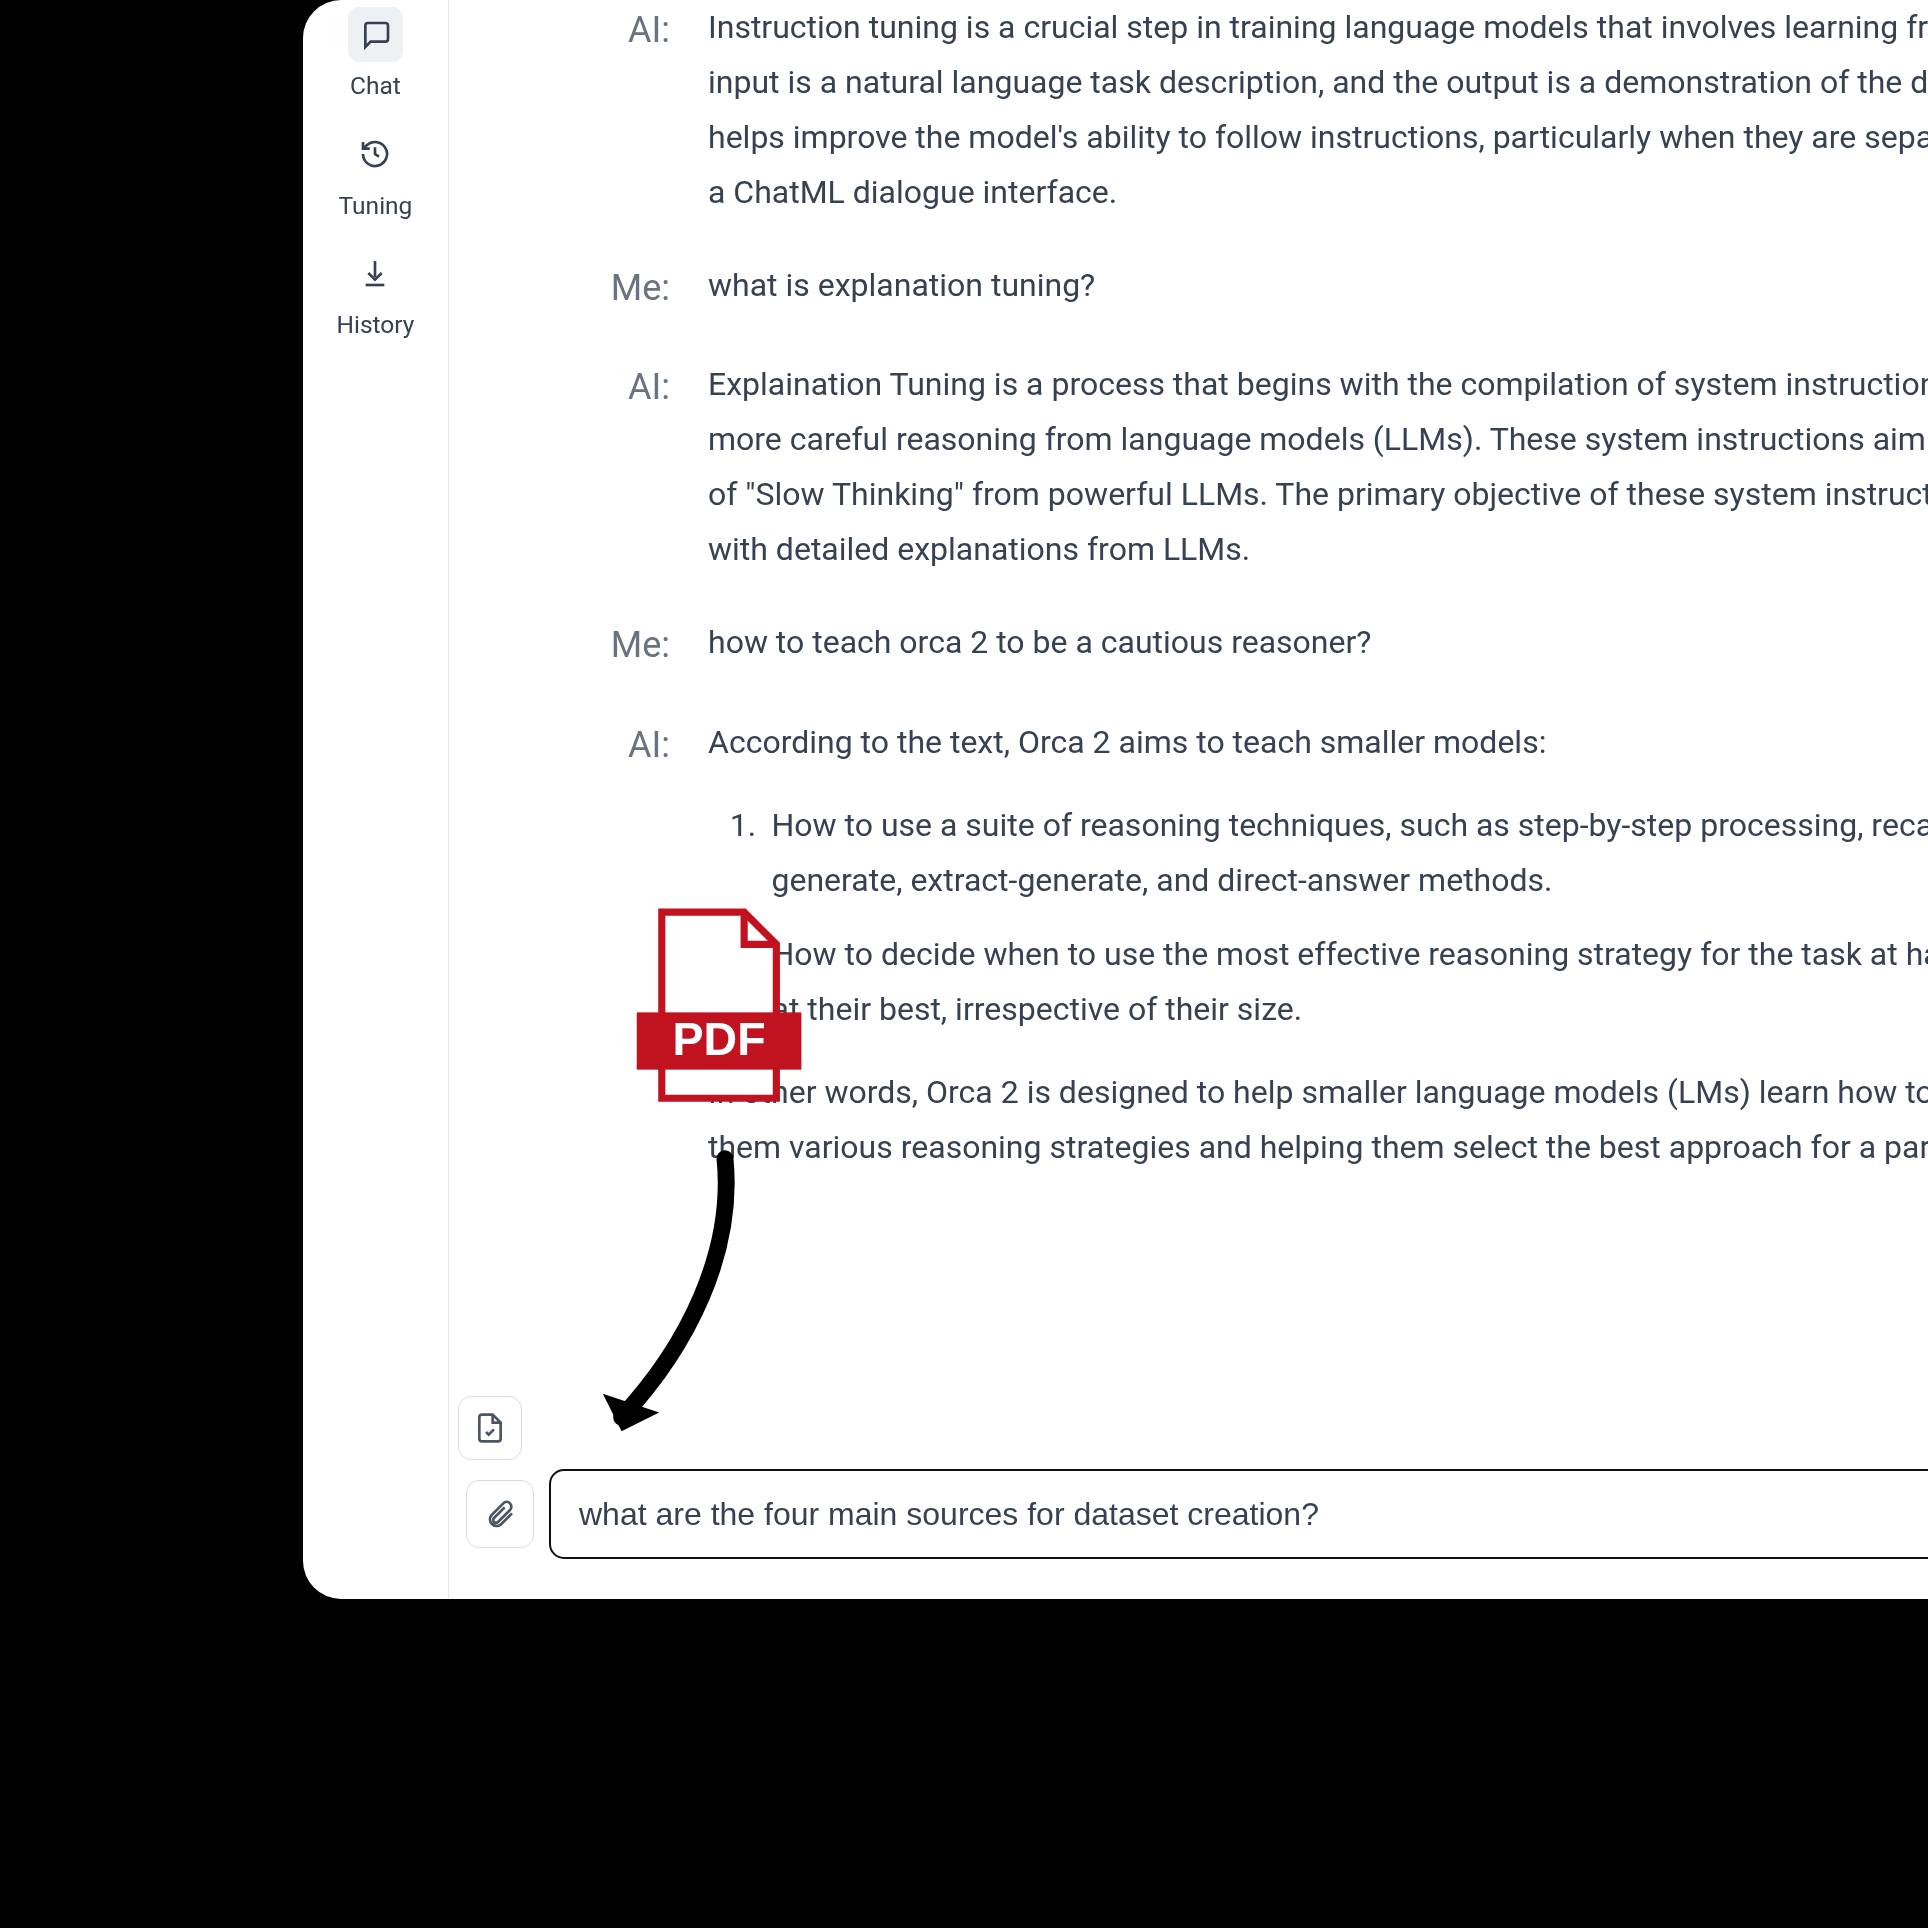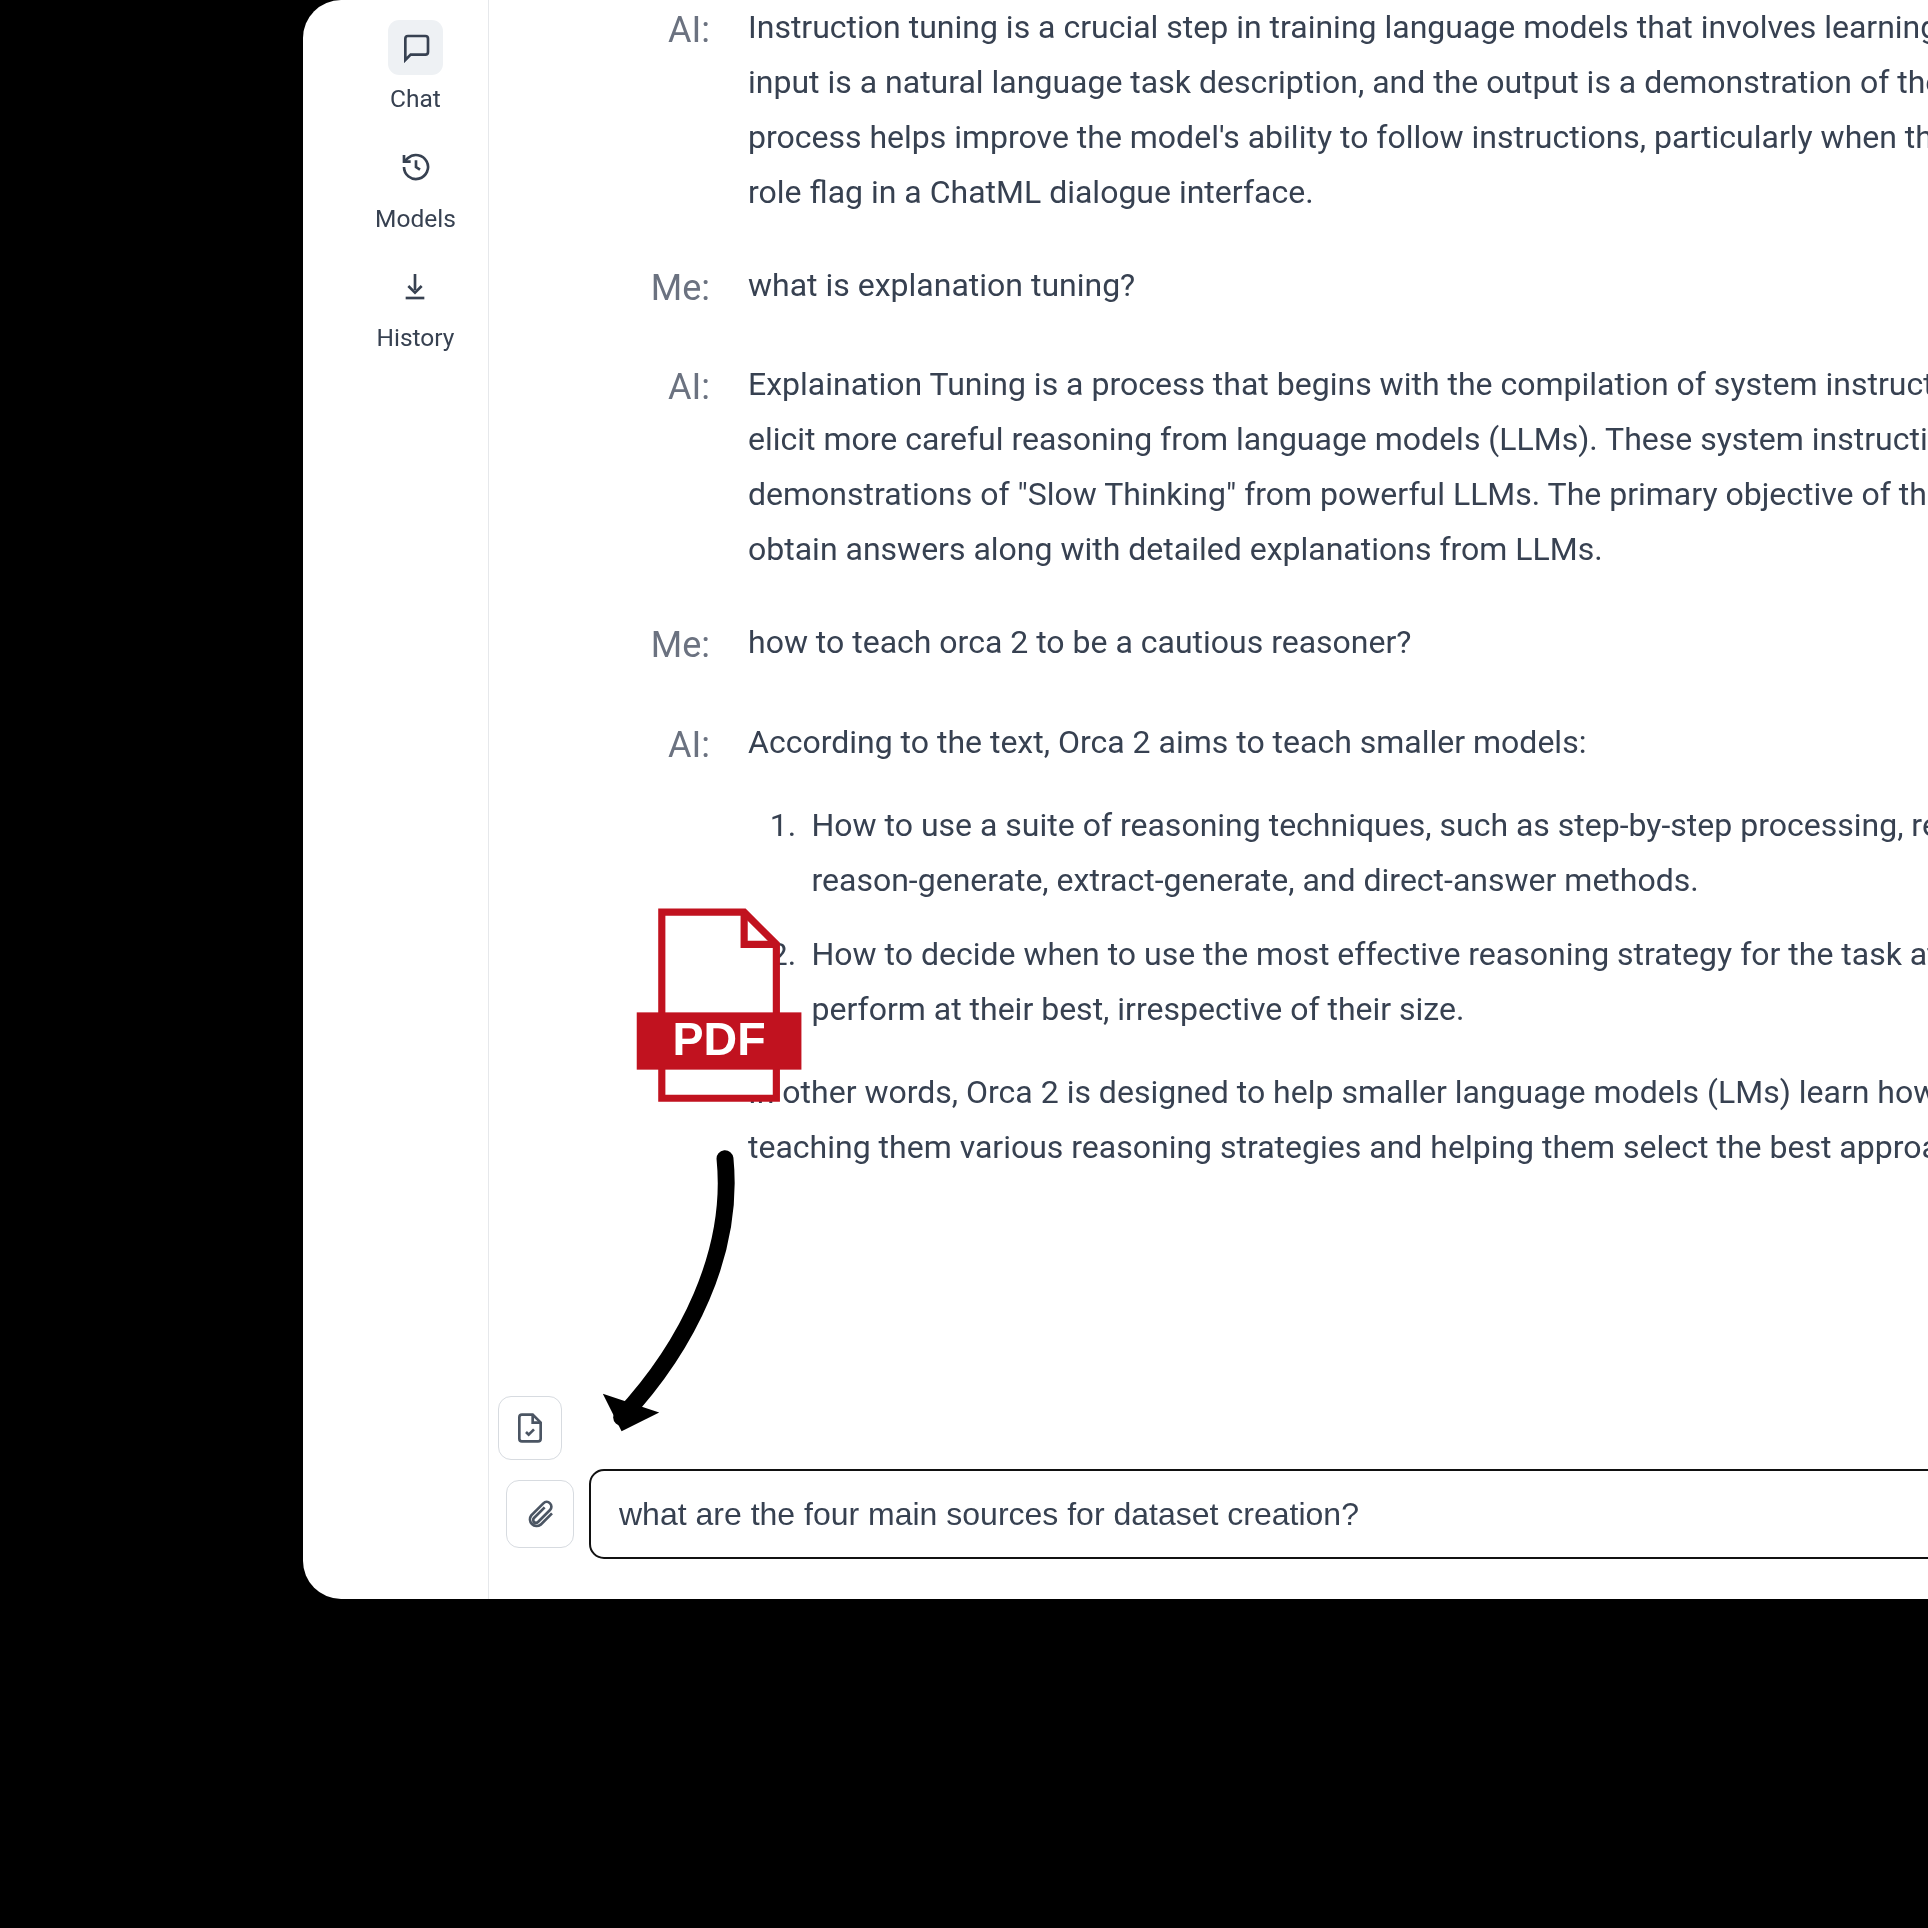--- a/index.html
+++ b/index.html
@@ -23,26 +23,25 @@
     border-bottom-left-radius: 38px;
     display: flex;
     overflow: hidden;
   }
 
   
   .sidebar {
     width: 146px;
     flex: 0 0 146px;
     border-right: 0.9px solid #e6e8eb;
-    padding-top: 20px;
+    padding-top: 7px;
     display: flex;
     flex-direction: column;
     align-items: center;
     gap: 26px;
-    margin-left: 40px;
   }
   .sidebar-item {
     display: flex;
     flex-direction: column;
     align-items: center;
     gap: 9.4px;
     cursor: pointer;
     color: #374151;
   }
   .sidebar-item .icon-wrap {
@@ -191,21 +190,21 @@
       <span>Chat</span>
     </div>
     <div class="sidebar-item">
       <div class="icon-wrap">
         <svg viewBox="0 0 24 24">
             <path d="M3 12a9 9 0 1 0 3-6.7L3 8"></path>
             <path d="M3 3v5h5"></path>
             <path d="M12 7v5l3 2"></path>
           </svg>
       </div>
-      <span>Models</span>
+      <span>Tuning</span>
     </div>
     <div class="sidebar-item">
       <div class="icon-wrap">
         <svg viewBox="0 0 24 24">
             <path d="M12 3v12"></path>
             <path d="M7 12l5 5 5-5"></path>
             <path d="M5 21h14"></path>
           </svg>
       </div>
       <span>History</span>

